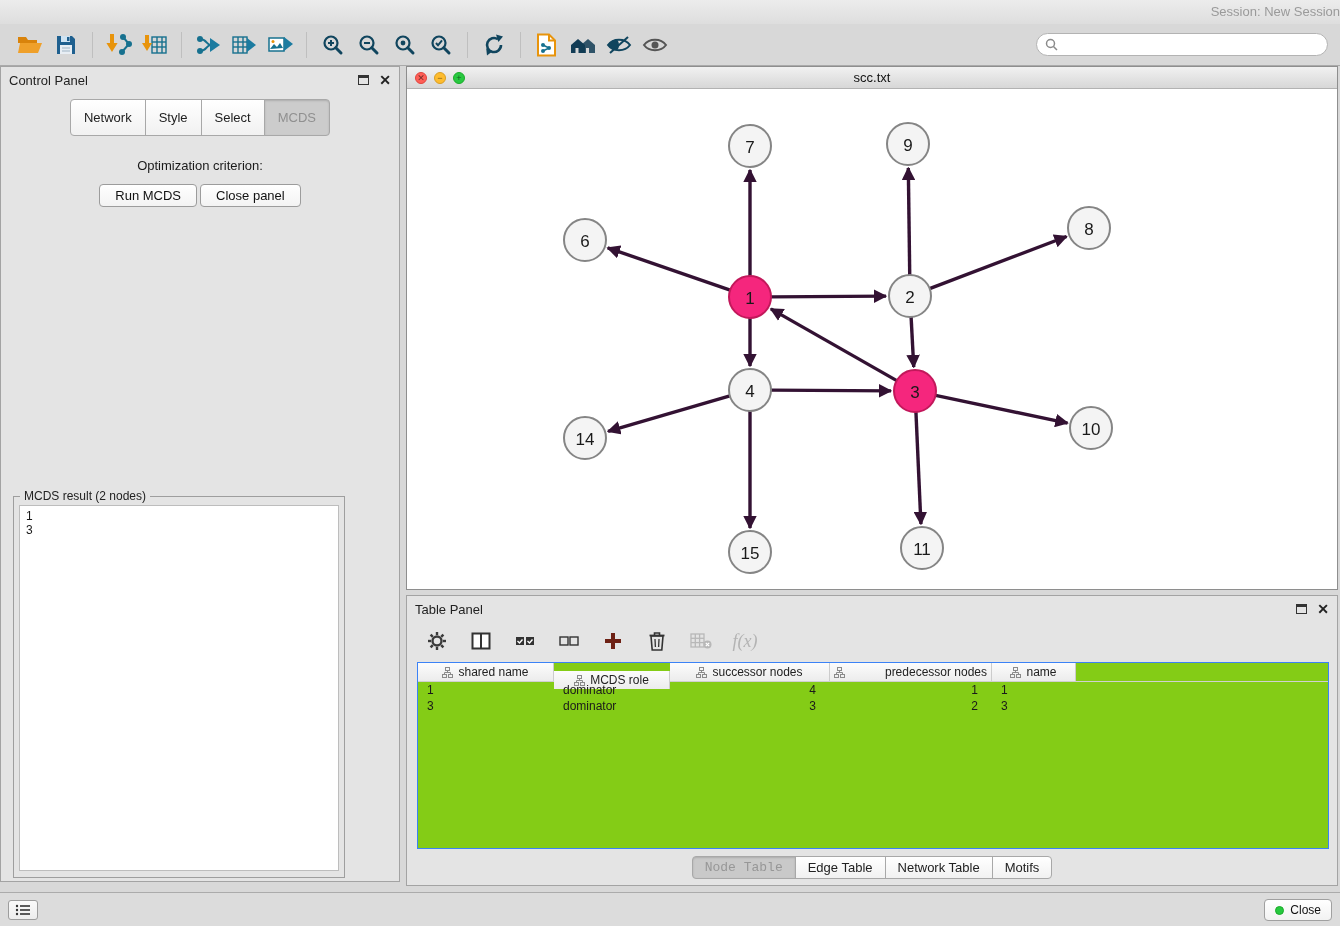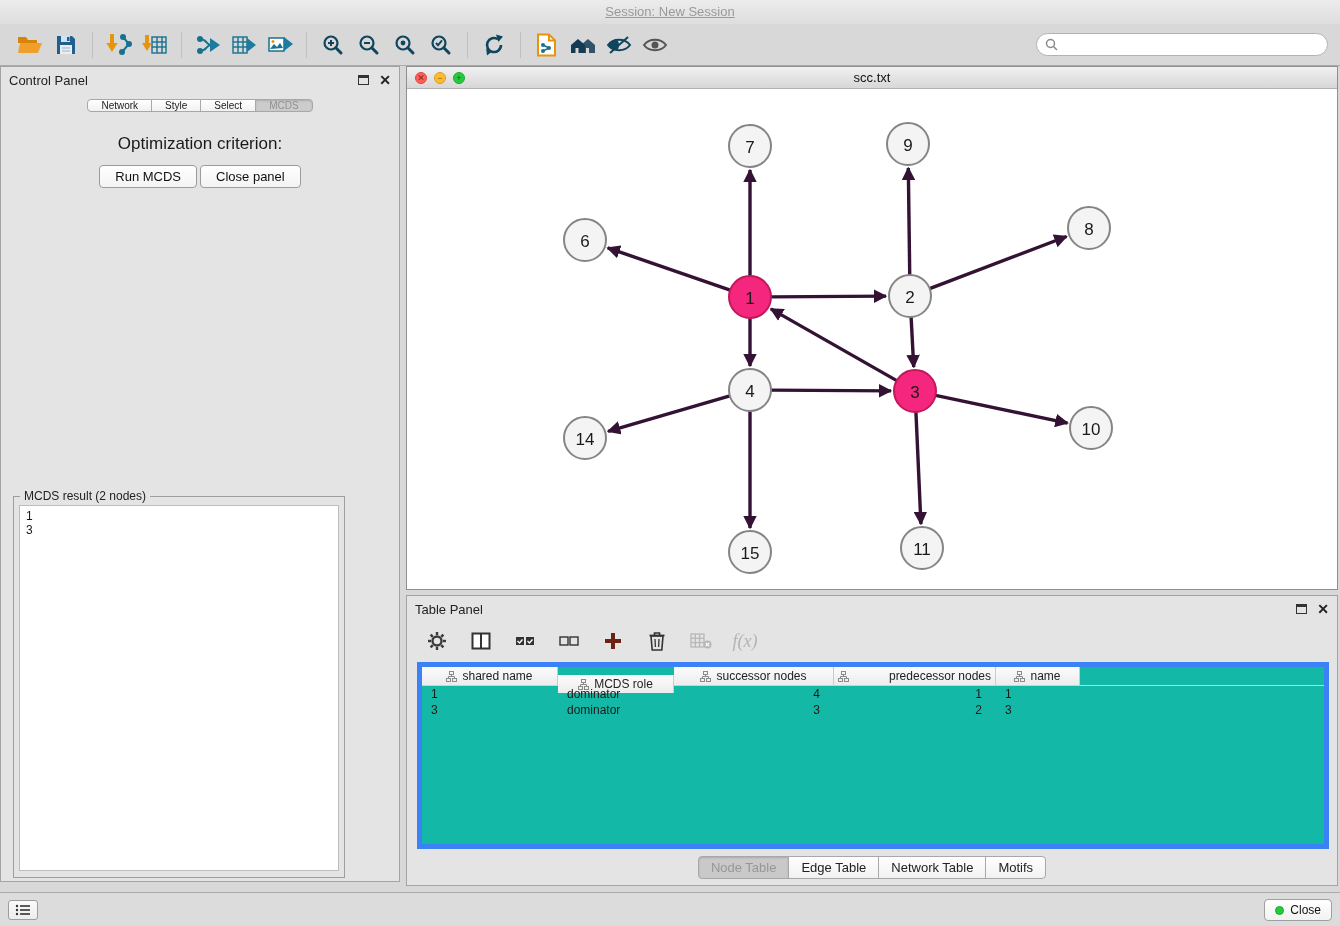--- a/index.html
+++ b/index.html
@@ -8,21 +8,21 @@
     width:1340px; height:926px; position:relative; overflow:hidden;
     background:#d8d8d8; font-family:"Liberation Sans", sans-serif; color:#1a1a1a;
     -webkit-font-smoothing:antialiased;
   }
 
   
   .titlebar {
     position:absolute; top:0; left:0; right:0; height:28px;
     background:linear-gradient(#ececec,#dcdcdc);
     border-bottom:1px solid #bdbdbd;
-    text-align:center; line-height:24px; font-size:13px; color:#9a9a9a;text-decoration:underline;
+    text-align:right; line-height:24px; font-size:13px; color:#9a9a9a;
   }
 
   
   .main-toolbar {
     position:absolute; top:24px; left:0; right:0; height:42px;
     background:#d8d8d8; border-bottom:1px solid #aaaaaa;
     display:flex; align-items:center; padding:0 12px;
   }
   .icon-btn { width:36px; height:34px; display:flex; align-items:center; justify-content:center; flex:0 0 auto; }
   .tb-sep { width:1px; height:26px; background:#bfbfbf; margin:0 8px; flex:0 0 auto; }
@@ -37,27 +37,27 @@
   .control-panel {
     position:absolute; left:0; top:66px; width:400px; height:816px;
     background:#e4e4e4; border:1px solid #a3a3a3;
   }
   .panel-header { height:26px; display:flex; align-items:center; padding:0 8px; font-size:13px; color:#222; }
   .panel-header .spacer { flex:1; }
   .float-icon { width:11px; height:10px; border:1.5px solid #333; border-top-width:3px; margin-right:10px; }
   .close-icon { font-size:14px; font-weight:bold; color:#222; line-height:1; }
   .cp-tabs { display:flex; justify-content:center; margin-top:6px; }
   .cp-tab {
-    font-family:"Liberation Sans",sans-serif; font-size:10px; padding:0 13px;
+    font-family:"Liberation Sans",sans-serif; font-size:13px; padding:10px 13px;
     background:linear-gradient(#ffffff,#f1f1f1); border:1px solid #a8a8a8; margin-left:-1px; color:#222;
   }
   .cp-tab:first-child { border-radius:4px 0 0 4px; margin-left:0; }
   .cp-tab:last-child { border-radius:0 4px 4px 0; }
   .cp-tab.active { background:#cccccc; color:#909090; box-shadow:inset 0 1px 2px rgba(0,0,0,.15); }
-  .opt-label { text-align:center; font-size:17px; margin-top:22px; }
+  .opt-label { text-align:center; font-size:13px; margin-top:22px; }
   .dropdown {
     width:312px; height:24px; margin:7px auto 0; background:#ffffff;
     border:1px solid #a5a5a5; border-radius:4px; display:flex; align-items:center;
     padding:0 6px 0 10px; font-size:13px;
   }
   .dropdown .dd-label { flex:1; }
   .dd-arrows { display:flex; flex-direction:column; gap:1px; align-items:center; }
   .dd-arrows i { display:block; width:0; height:0; border-left:4px solid transparent; border-right:4px solid transparent; }
   .dd-arrows .up { border-bottom:5px solid #555; }
   .dd-arrows .down { border-top:5px solid #555; }
@@ -99,40 +99,40 @@
   
   .table-panel {
     position:absolute; left:406px; top:595px; width:932px; height:291px;
     background:#e4e4e4; border:1px solid #a3a3a3;
   }
   .tp-toolbar { height:38px; display:flex; align-items:center; gap:20px; padding-left:18px; }
   .tp-icon { width:24px; height:24px; display:flex; align-items:center; justify-content:center; }
   .fx-label { font-family:"Liberation Serif", serif; font-style:italic; font-size:18px; color:#b3b3b3; }
   .tp-table {
     position:absolute; left:10px; right:8px; top:66px; bottom:36px;
-    background:#14b8a6; border:5px solid #3b82f6; overflow:hidden;
+    background:#84cc16; border:1px solid #3b82f6; overflow:hidden;
   }
   .thead { display:flex; height:19px; border-bottom:1px solid #d0d0d0; }
   .th {
     display:flex; align-items:center; justify-content:center; gap:5px;
     font-size:12px; background:linear-gradient(#fcfcfc,#ececec);
     border-right:1px solid #cccccc; height:100%; color:#222;
   }
   .tr { display:flex; height:16px; }
   .td { font-size:12px; line-height:16px; overflow:hidden; }
   .td.left { text-align:left; padding-left:9px; }
   .td.right { text-align:right; padding-right:14px; }
   .tp-tabs { position:absolute; bottom:6px; left:0; right:0; display:flex; justify-content:center; }
   .tp-tab {
     font-family:"Liberation Sans",sans-serif; font-size:13px; padding:3px 12px;
     background:linear-gradient(#ffffff,#f1f1f1); border:1px solid #a8a8a8; margin-left:-1px; color:#222;
   }
   .tp-tab:first-child { border-radius:4px 0 0 4px; margin-left:0; }
   .tp-tab:last-child { border-radius:0 4px 4px 0; }
-  .tp-tab.active { background:#c9c9c9; color:#979797; box-shadow:inset 0 1px 2px rgba(0,0,0,.15); }
+  .tp-tab.active { background:#c9c9c9; color:#979797; box-shadow:inset 0 1px 2px rgba(0,0,0,.15);font-family:Liberation Mono, monospace; }
 
   
   .status-bar {
     position:absolute; bottom:0; left:0; right:0; height:34px;
     background:#dcdcdc; border-top:1px solid #ababab;
   }
   .panels-btn {
     position:absolute; left:8px; top:7px; width:30px; height:20px;
     background:linear-gradient(#fafafa,#ededed); border:1px solid #9d9d9d; border-radius:3px;
     display:flex; align-items:center; justify-content:center;

